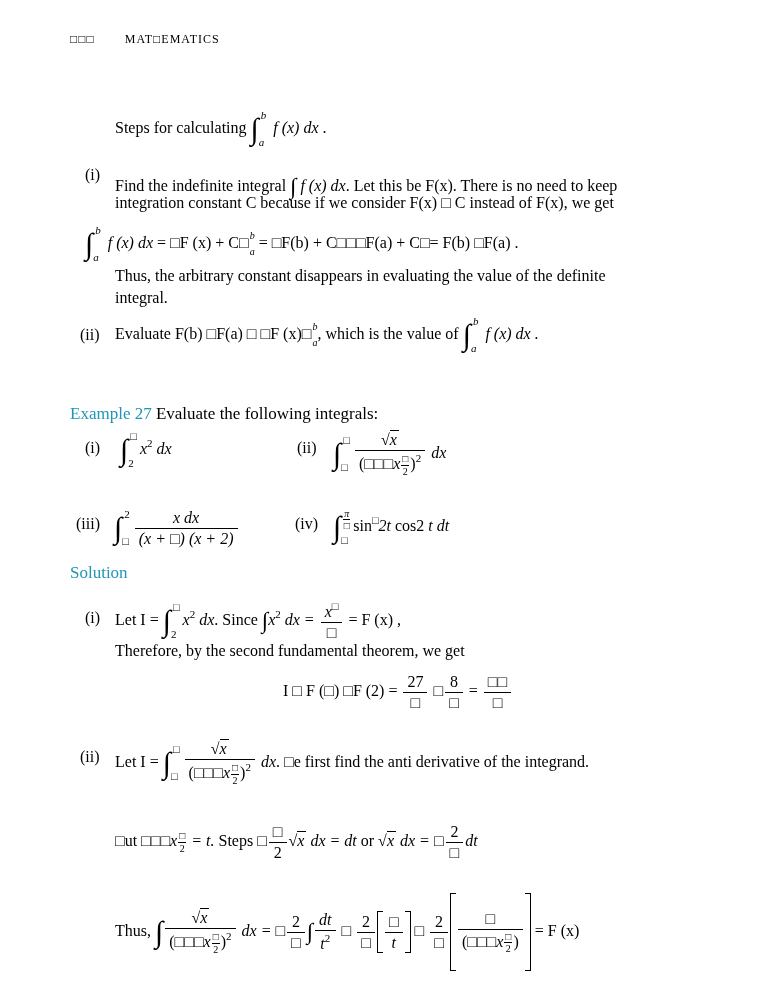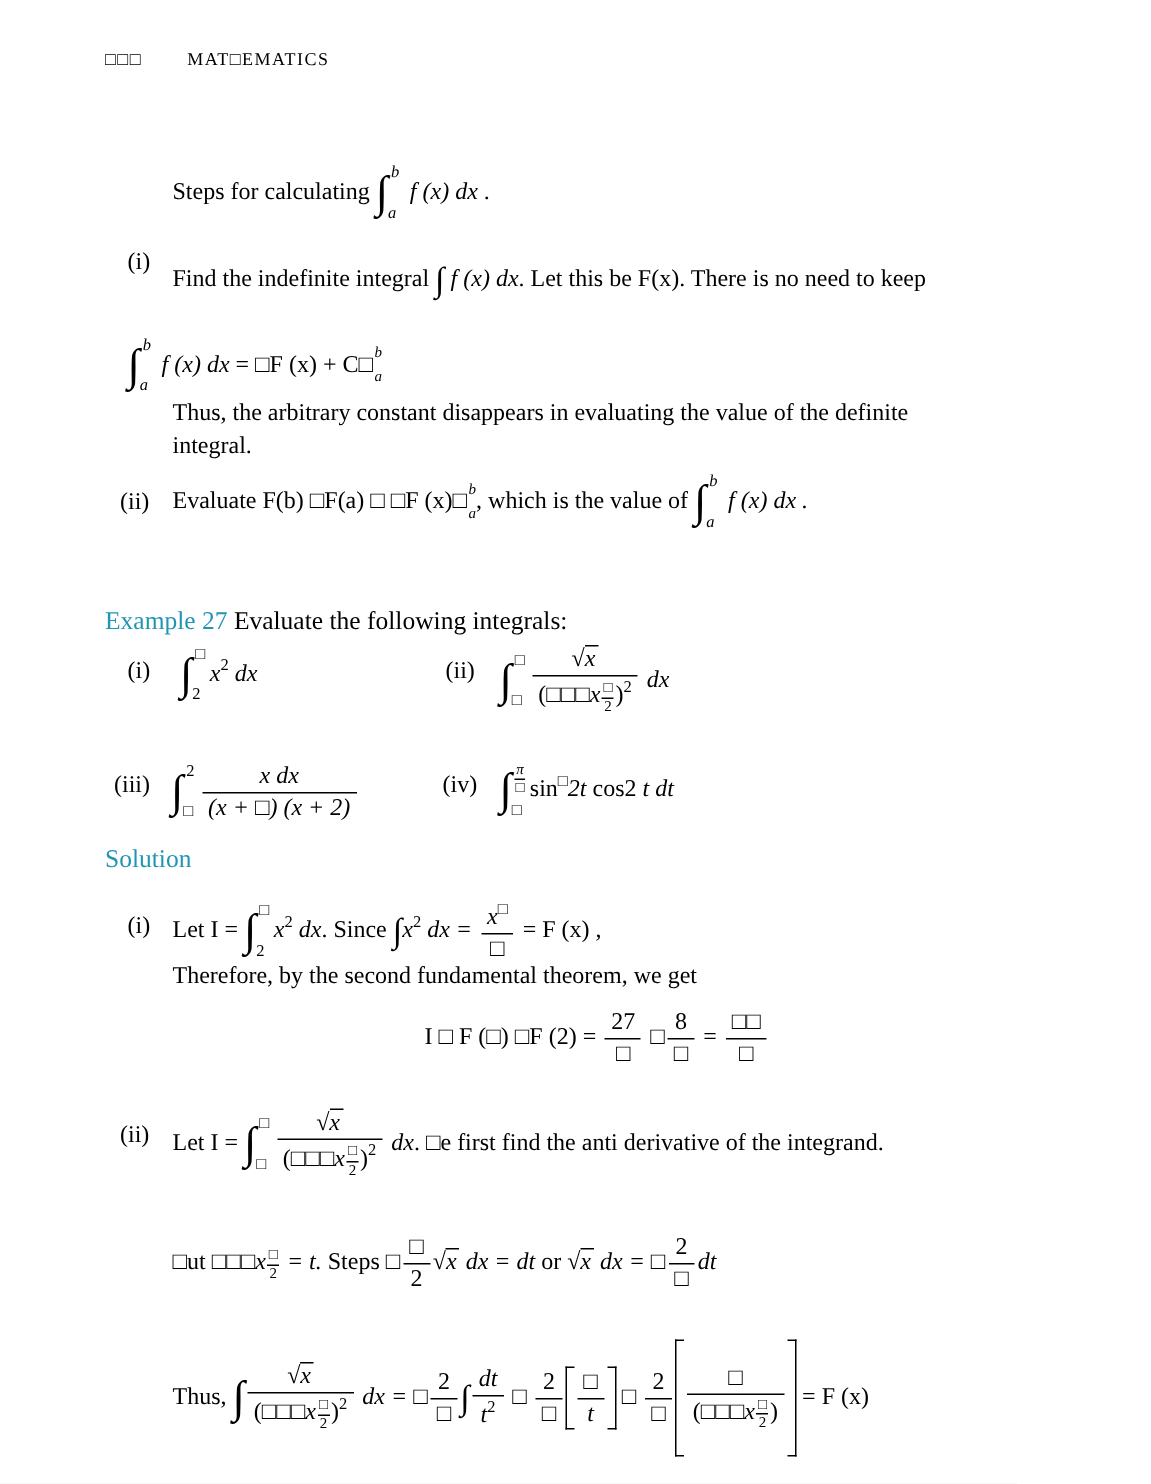--- a/index.html
+++ b/index.html
@@ -66,31 +66,33 @@
     <span class="i">f (x) dx</span>
     <span>.</span>
   </div>
 
   <div class="row b" style="left:85px; top:166px;">(i)</div>
   <div class="row" style="left:115px; top:173px;">
     <span>Find the indefinite integral</span>
     <span class="int-sm">∫</span>
     <span class="i">f (x) dx</span><span>. Let this be F(x). There is no need to keep</span>
   </div>
+  <div class="row" style="left:115px; top:194px;">integration constant C because if we consider F(x) □ C instead of F(x), we get</div>
 
   <div class="row" style="left:85px; top:224px;">
     <span class="iw"><span class="int">∫</span><span class="lims">
           <span class="lt i">b</span>
           <span class="lb i">a</span>
         </span></span>
     <span class="i">f (x) dx</span>
     <span>= □F (x) + C□</span><span class="stk">
         <span class="i">b</span>
         <span class="i">a</span>
       </span>
+    <span>= □F(b) + C□□□F(a) + C□= F(b) □F(a) .</span>
   </div>
 
   <div class="row" style="left:115px; top:267px;">Thus, the arbitrary constant disappears in evaluating the value of the definite</div>
   <div class="row" style="left:115px; top:289px;">integral.</div>
 
   <div class="row b" style="left:80px; top:326px;">(ii)</div>
   <div class="row" style="left:115px; top:315px;">
     <span>Evaluate F(b) □F(a) □ □F (x)□</span><span class="stk">
         <span class="i">b</span>
         <span class="i">a</span>

